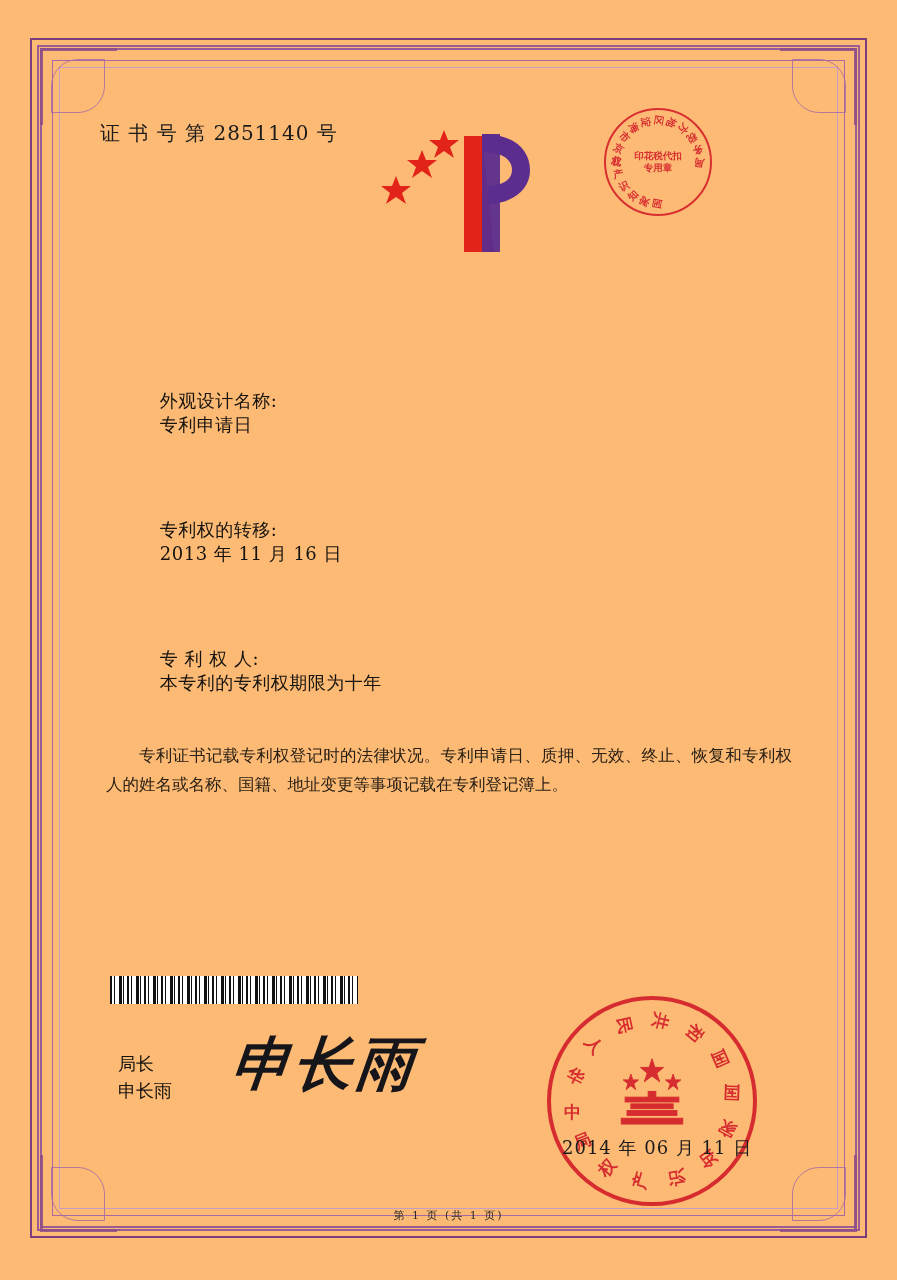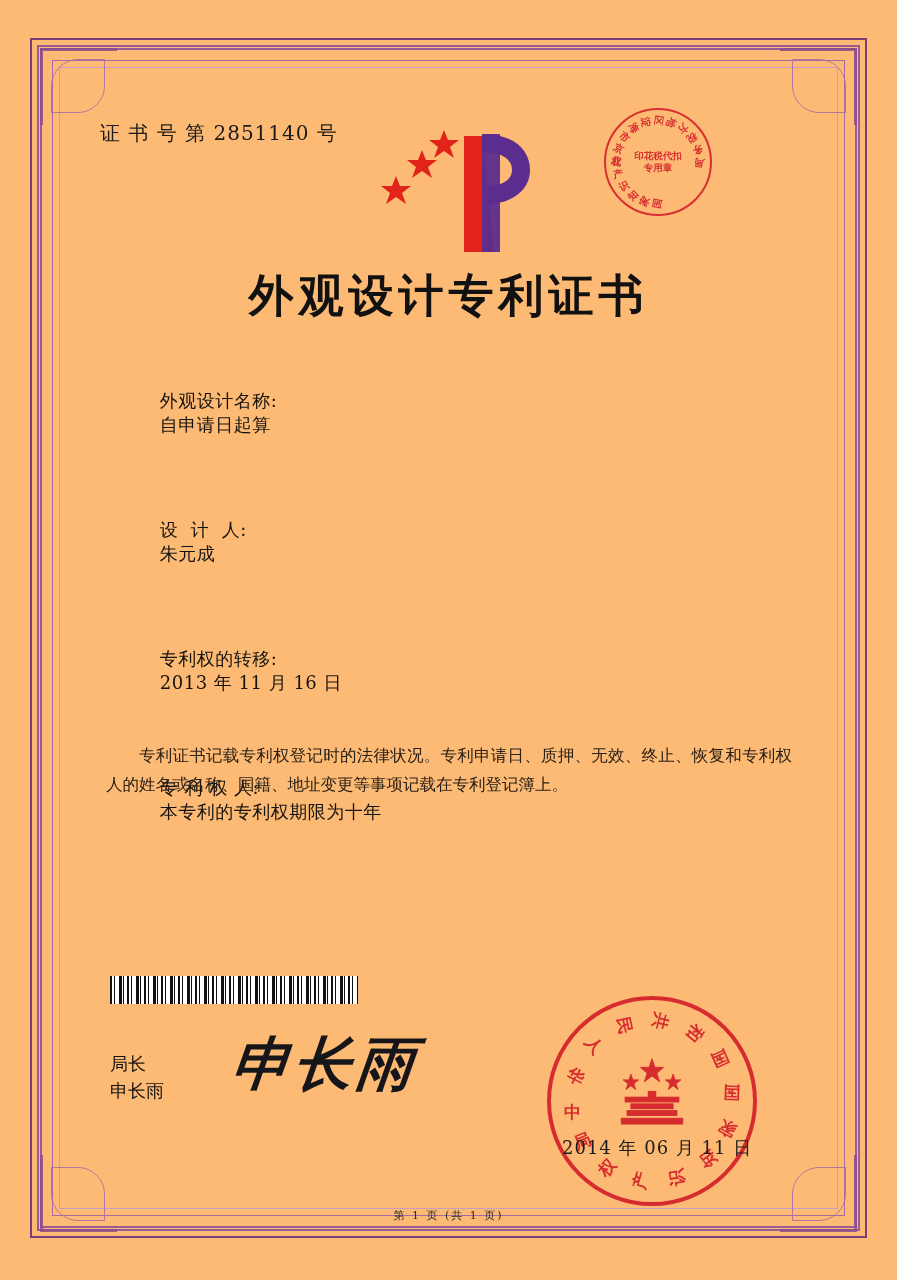--- a/index.html
+++ b/index.html
@@ -157,21 +157,21 @@
     background:
       repeating-linear-gradient(90deg,
         #111 0px, #111 2px, #fff 2px, #fff 4px,
         #111 4px, #111 5px, #fff 5px, #fff 9px,
         #111 9px, #111 12px, #fff 12px, #fff 13px,
         #111 13px, #111 14px, #fff 14px, #fff 17px);
   }
 
   .signature-block {
     position: absolute;
-    left: 18px;
+    left: 26px;
     top: 955px;
     font-family: Liberation Sans, sans-serif;
     font-size: 18px;
     line-height: 27px;
     color: #15130f;
   }
   .handwriting {
     position: absolute;
     left: 140px;
     top: 930px;
@@ -319,30 +319,25 @@
           <polygon points="40,36 44,26 48,36 59,36 50,43 54,54 44,47 34,54 38,43 29,36"></polygon>
           <polygon points="62,16 66,6 70,16 81,16 72,23 76,34 66,27 56,34 60,23 51,16"></polygon>
         </g>
         <path d="M86,128 L86,12 L104,12 L104,128 Z" fill="#e2231a"></path>
         <path d="M86,128 L86,12 L104,12 L116,128 Z" fill="#e2231a"></path>
         <path d="M104,10 C136,10 152,26 152,46 C152,70 128,80 110,80 L110,62 C124,62 134,56 134,46 C134,34 122,28 104,28 Z" fill="#5b2d8e"></path>
         <path d="M104,10 L104,128 L122,128 L122,10 Z" fill="#5b2d8e" opacity="0.95"></path>
       </svg>
     </div>
 
-    <div class="title">外观设计专利证书</div>
 
     <div class="fields">
       <div class="field">
         <span>外观设计名称:</span>
-        <span>自申请日起算</span>
-      </div>
-      <div class="field">
-        <span>设  计  人:</span>
-        <span>朱元成</span>
+        <span>专利申请日</span>
       </div>
       <div class="field">
         <span>专利权的转移:</span>
         <span>2013 年 11 月 16 日</span>
       </div>
       <div class="field">
         <span>专 利 权 人:</span>
         <span>本专利的专利权期限为十年</span>
       </div>
     </div>

